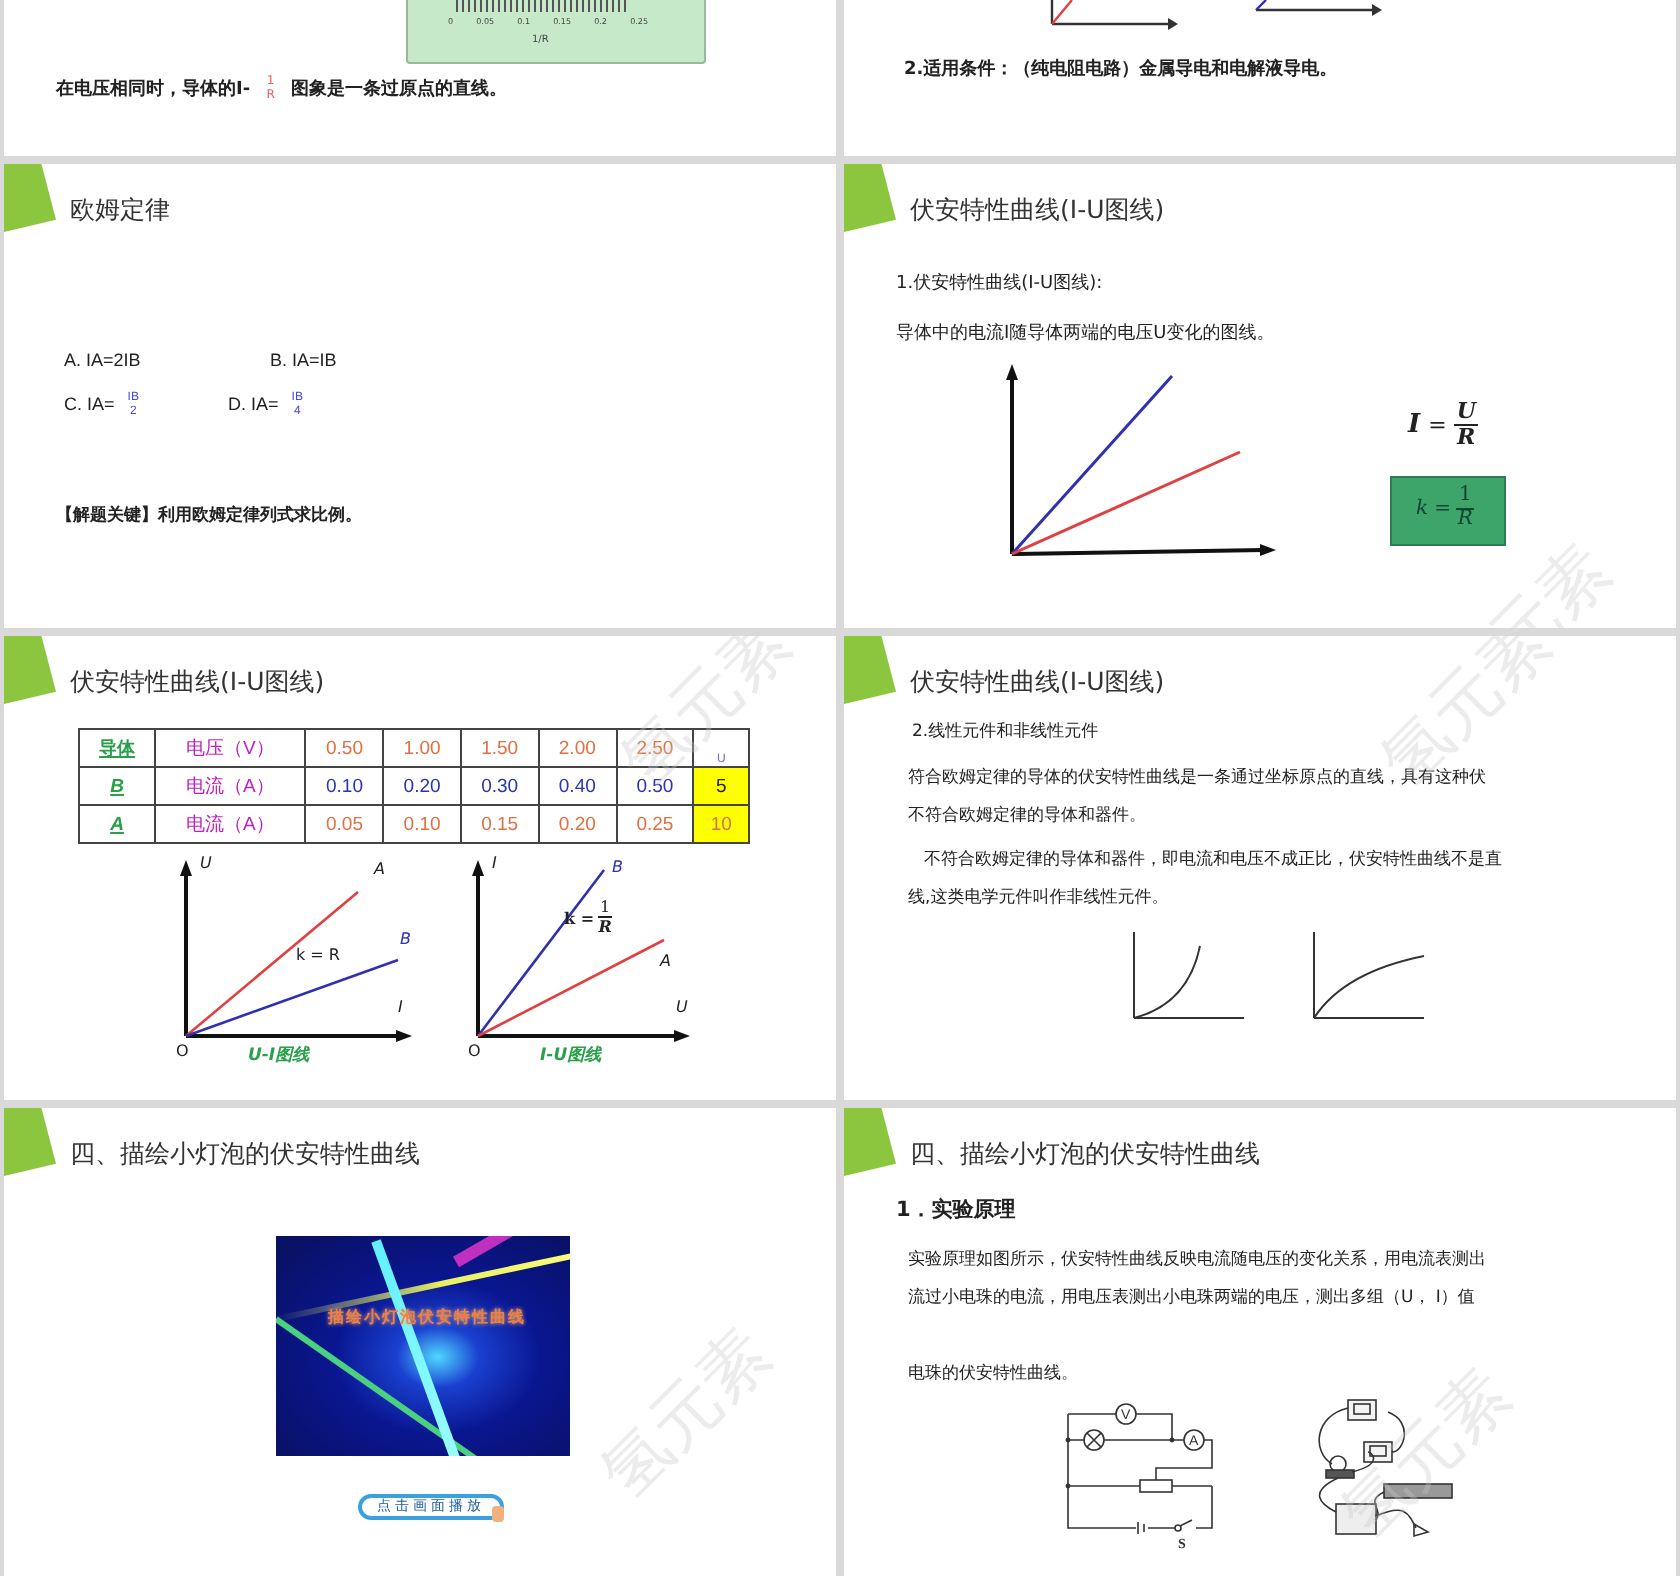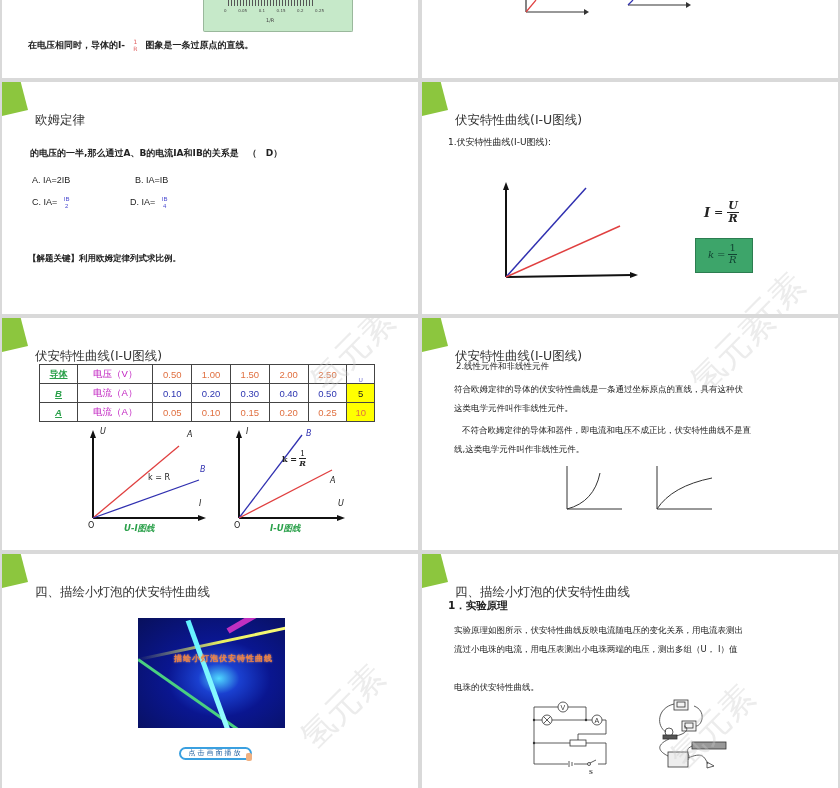--- a/index.html
+++ b/index.html
@@ -1,21 +1,21 @@
 <!DOCTYPE html>
 <html><head>
 <meta charset="utf-8">
 <style>
   * { box-sizing: border-box; margin: 0; padding: 0; }
   html, body { width: 840px; height: 788px; background: #d9d9d9; overflow: hidden; }
   body { font-family: "DejaVu Sans", "Liberation Sans", sans-serif; color: #222; position: relative; }
   .slide { position: absolute; background: #fff; overflow: hidden; }
   .accent { position: absolute; left: 0; top: 0; width: 26px; height: 34px; background: #8cc63e;
             clip-path: polygon(0 0, 72% 0, 100% 82%, 0 100%); }
-  .stitle { position: absolute; left: 33px; top: 30px; font-size: 12.5px; color: #333; white-space: nowrap; }
+  .stitle { position: absolute; left: 33px; top: 15px; font-size: 12.5px; color: #333; white-space: nowrap; }
   .txt { position: absolute; font-size: 9px; color: #222; white-space: nowrap; line-height: 1.9; }
   .bold { font-weight: bold; }
   .watermark { position: absolute; font-size: 34px; color: rgba(200,200,200,0.35); transform: rotate(-45deg);
                white-space: nowrap; pointer-events: none; }
   svg { position: absolute; overflow: visible; }
   table.data { position: absolute; border-collapse: collapse; font-family: "Liberation Sans", sans-serif; font-size: 9.5px; }
   table.data td { border: 1px solid #444; height: 19px; padding: 0 4px; text-align: center; }
   .green { color: #2aa04a; font-weight: bold; text-decoration: underline; }
   .magenta { color: #c020c0; }
   .orange { color: #e07040; }
@@ -58,49 +58,50 @@
 <div class="slide" style="left:422px; top:0; width:416px; height:78px;">
   <svg width="416" height="20" style="left:0; top:0;">
     <line x1="104" y1="12" x2="104" y2="0" stroke="#333" stroke-width="1.2"></line>
     <line x1="104" y1="12" x2="162" y2="12" stroke="#333" stroke-width="1.2"></line>
     <polygon points="162,9 167,12 162,15" fill="#333"></polygon>
     <line x1="104" y1="12" x2="114" y2="0" stroke="#e04040" stroke-width="1.2"></line>
     <line x1="206" y1="5" x2="264" y2="5" stroke="#333" stroke-width="1.2"></line>
     <polygon points="264,2 269,5 264,8" fill="#333"></polygon>
     <line x1="206" y1="5" x2="211" y2="0" stroke="#3030b0" stroke-width="1.2"></line>
   </svg>
+  <div class="txt bold" style="left:30px; top:27px;">2.适用条件：（纯电阻电路）金属导电和电解液导电。</div>
 </div>
 
 <div class="slide" style="left:2px; top:82px; width:416px; height:232px;">
   <div class="accent"></div>
   <div class="stitle">欧姆定律</div>
-  <div class="txt bold" style="left:28px; top:63px;">的电压的一半,那么通过A、B的电流IA和IB的关系是　（　D）</div>
   <div class="txt" style="left:30px; top:90px; font-family:'Liberation Sans',sans-serif;">A.  IA=2IB</div>
   <div class="txt" style="left:133px; top:90px; font-family:'Liberation Sans',sans-serif;">B.  IA=IB</div>
   <div class="txt" style="left:30px; top:112px; font-family:'Liberation Sans',sans-serif;">
     <span>C.  IA=</span>
     <span class="frac" style="color:#4a4ad0; font-size:6px; margin-left:4px;">
       <span>IB</span>
       <span>2</span>
     </span>
   </div>
-  <div class="txt" style="left:128px; top:112px; font-family:'Liberation Sans',sans-serif;">
+  <div class="txt" style="left:112px; top:112px; font-family:'Liberation Sans',sans-serif;">
     <span>D.  IA=</span>
     <span class="frac" style="color:#4a4ad0; font-size:6px; margin-left:4px;">
       <span>IB</span>
       <span>4</span>
     </span>
   </div>
   <div class="txt bold" style="left:26px; top:168px; font-size:8.5px;">【解题关键】利用欧姆定律列式求比例。</div>
 </div>
 
 <div class="slide" style="left:422px; top:82px; width:416px; height:232px;">
   <div class="accent"></div>
   <div class="stitle">伏安特性曲线(I-U图线)</div>
   <div class="txt" style="left:26px; top:52px;">1.伏安特性曲线(I-U图线):</div>
+  <div class="txt" style="left:26px; top:77px;">导体中的电流I随导体两端的电压U变化的图线。</div>
   <svg width="160" height="100" style="left:78px; top:100px;">
     <line x1="6" y1="95" x2="6" y2="6" stroke="#111" stroke-width="2"></line>
     <polygon points="3,8 6,0 9,8" fill="#111"></polygon>
     <line x1="6" y1="95" x2="132" y2="93" stroke="#111" stroke-width="2"></line>
     <polygon points="130,90 138,93 130,96" fill="#111"></polygon>
     <line x1="6" y1="95" x2="86" y2="6" stroke="#3030b0" stroke-width="1.5"></line>
     <line x1="6" y1="95" x2="120" y2="44" stroke="#e04040" stroke-width="1.5"></line>
   </svg>
   <div style="position:absolute; left:282px; top:118px; font-family:'DejaVu Serif',serif; font-weight:bold; font-style:italic; font-size:13px; display:flex; align-items:center; gap:4px;">
     <span>I</span>
@@ -199,21 +200,21 @@
   <div class="txt" style="left:232px; top:200px; font-size:8px;">O</div>
   <div class="txt" style="left:268px; top:202px; font-size:8.5px; color:#2aa04a; font-weight:bold; font-style:italic;">I-U图线</div>
   <div class="watermark" style="left:300px; top:10px;">氢元素</div>
 </div>
 
 <div class="slide" style="left:422px; top:318px; width:416px; height:232px;">
   <div class="accent"></div>
   <div class="stitle">伏安特性曲线(I-U图线)</div>
   <div class="txt" style="left:34px; top:40px; font-size:8.5px;">2.线性元件和非线性元件</div>
   <div class="txt" style="left:32px; top:63px; font-size:8.5px;">符合欧姆定律的导体的伏安特性曲线是一条通过坐标原点的直线，具有这种伏</div>
-  <div class="txt" style="left:32px; top:82px; font-size:8.5px;">这类电学元件叫作非线性元件。</div>
+  <div class="txt" style="left:32px; top:82px; font-size:8.5px;">不符合欧姆定律的导体和器件。</div>
   <div class="txt" style="left:40px; top:104px; font-size:8.5px;">不符合欧姆定律的导体和器件，即电流和电压不成正比，伏安特性曲线不是直</div>
   <div class="txt" style="left:32px; top:123px; font-size:8.5px;">线,这类电学元件叫作非线性元件。</div>
   <svg width="70" height="50" style="left:142px; top:146px;">
     <line x1="3" y1="45" x2="3" y2="2" stroke="#333" stroke-width="1"></line>
     <line x1="3" y1="45" x2="58" y2="45" stroke="#333" stroke-width="1"></line>
     <path d="M3,45 Q30,38 36,9" stroke="#333" stroke-width="1" fill="none"></path>
   </svg>
   <svg width="70" height="50" style="left:232px; top:146px;">
     <line x1="3" y1="45" x2="3" y2="2" stroke="#333" stroke-width="1"></line>
     <line x1="3" y1="45" x2="58" y2="45" stroke="#333" stroke-width="1"></line>
@@ -223,21 +224,21 @@
 </div>
 
 <div class="slide" style="left:2px; top:554px; width:416px; height:234px;">
   <div class="accent"></div>
   <div class="stitle">四、描绘小灯泡的伏安特性曲线</div>
   <div class="video" style="left:136px; top:64px; width:147px; height:110px;">
     <div class="ray" style="left:0; top:40px; width:170px; background:linear-gradient(90deg,transparent,#e8f060,#ffff80); transform:rotate(-12deg);"></div>
     <div class="ray" style="left:0; top:40px; width:150px; background:#4ad080; transform:rotate(35deg);"></div>
     <div class="ray" style="left:50px; top:0; width:130px; background:linear-gradient(90deg,#60f0ff,#a0ffff); transform:rotate(70deg); height:5px;"></div>
     <div class="ray" style="left:90px; top:10px; width:80px; background:#c030c0; transform:rotate(-30deg); height:6px;"></div>
-    <div style="position:absolute; left:36px; top:35px; font-size:8px; font-weight:bold; color:#f08040; text-shadow:0 0 2px #ffb070; letter-spacing:1px; white-space:nowrap;">描绘小灯泡伏安特性曲线</div>
+    <div style="position:absolute; left:26px; top:35px; font-size:8px; font-weight:bold; color:#f08040; text-shadow:0 0 2px #ffb070; letter-spacing:1px; white-space:nowrap;">描绘小灯泡伏安特性曲线</div>
   </div>
   <div class="play-btn" style="left:177px; top:193px; width:73px; height:13px;">点击画面播放</div>
   <div style="position:absolute; left:244px; top:199px; width:6px; height:8px; background:#f0b080; border-radius:2px;"></div>
   <div class="watermark" style="left:290px; top:130px;">氢元素</div>
 </div>
 
 <div class="slide" style="left:422px; top:554px; width:416px; height:234px;">
   <div class="accent"></div>
   <div class="stitle">四、描绘小灯泡的伏安特性曲线</div>
   <div class="txt bold" style="left:26px; top:42px; font-size:10.5px;">1．实验原理</div>

